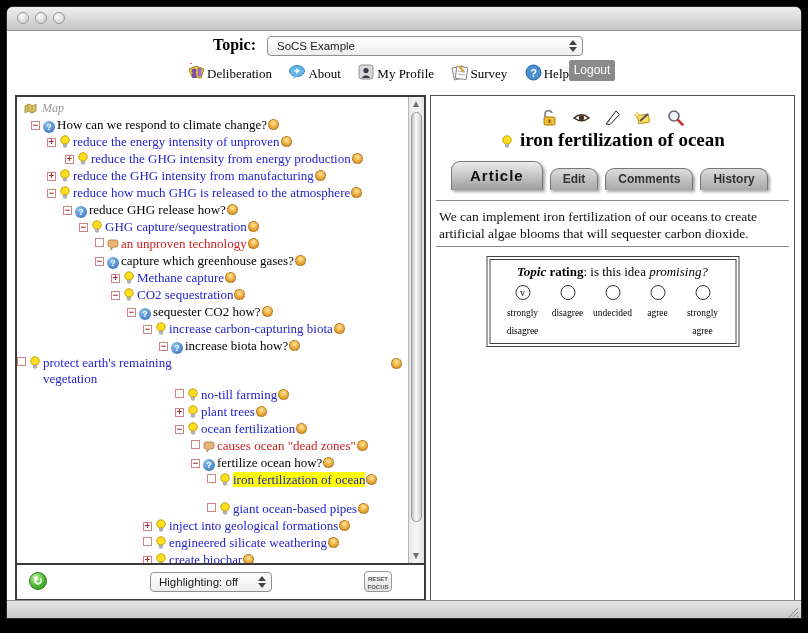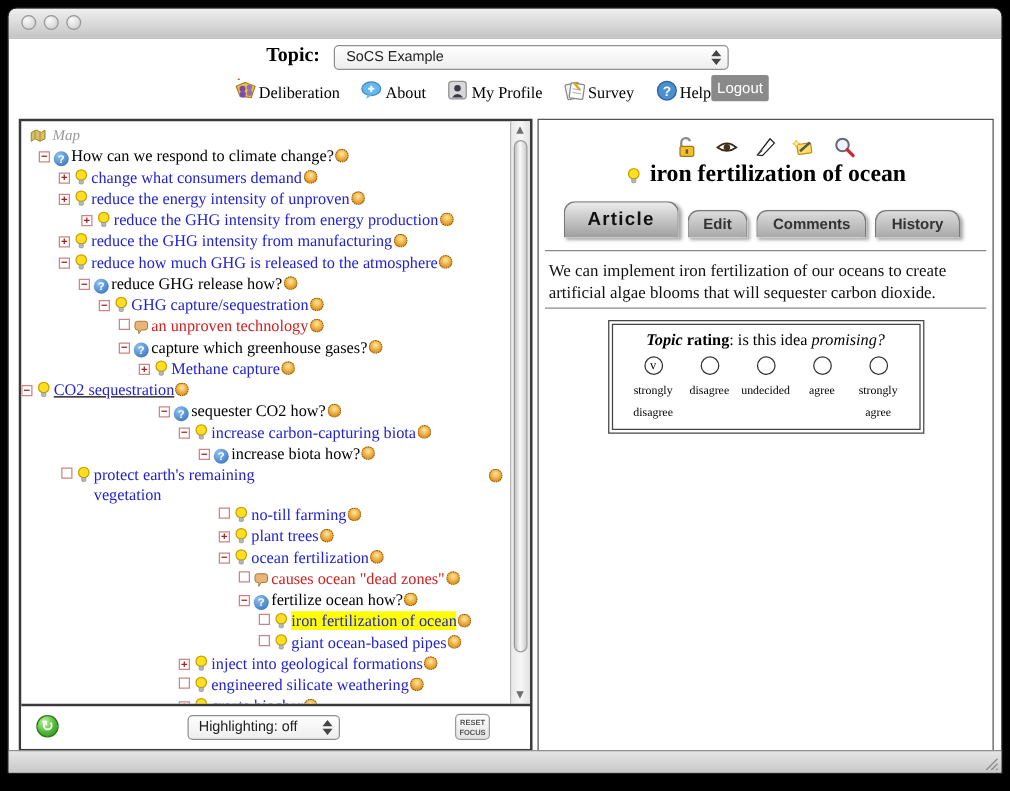--- a/index.html
+++ b/index.html
@@ -205,24 +205,20 @@
             <line x1="8" y1="3" x2="8" y2="10" stroke="#9a8230" stroke-width="0.6"></line>
           </svg></span>
       <span>Map</span>
     </div>
 
     <div id="map-tree">
         <div class="tree-row" style="padding-left: 14px;"><span class="toggle">−</span><span class="node-icon"><i class="q">?</i></span><span class="node-label question">How can we respond to climate change?</span><span class="gear"></span></div>
         <div class="tree-row" style="padding-left: 30px;"><span class="toggle">+</span><span class="node-icon"><svg width="12" height="14" viewBox="0 0 12 14">
               <circle cx="6" cy="5" r="4.2" fill="#ffdf20" stroke="#c8a000"></circle>
               <rect x="4.3" y="9" width="3.4" height="3.2" rx="1" fill="#b8b8b8" stroke="#888" stroke-width="0.5"></rect>
-            </svg></span><span class="node-label idea">change what consumers demand</span><span class="gear"></span></div>
-        <div class="tree-row" style="padding-left: 30px;"><span class="toggle">+</span><span class="node-icon"><svg width="12" height="14" viewBox="0 0 12 14">
-              <circle cx="6" cy="5" r="4.2" fill="#ffdf20" stroke="#c8a000"></circle>
-              <rect x="4.3" y="9" width="3.4" height="3.2" rx="1" fill="#b8b8b8" stroke="#888" stroke-width="0.5"></rect>
             </svg></span><span class="node-label idea">reduce the energy intensity of unproven</span><span class="gear"></span></div>
         <div class="tree-row" style="padding-left: 48px;"><span class="toggle">+</span><span class="node-icon"><svg width="12" height="14" viewBox="0 0 12 14">
               <circle cx="6" cy="5" r="4.2" fill="#ffdf20" stroke="#c8a000"></circle>
               <rect x="4.3" y="9" width="3.4" height="3.2" rx="1" fill="#b8b8b8" stroke="#888" stroke-width="0.5"></rect>
             </svg></span><span class="node-label idea">reduce the GHG intensity from energy production</span><span class="gear"></span></div>
         <div class="tree-row" style="padding-left: 30px;"><span class="toggle">+</span><span class="node-icon"><svg width="12" height="14" viewBox="0 0 12 14">
               <circle cx="6" cy="5" r="4.2" fill="#ffdf20" stroke="#c8a000"></circle>
               <rect x="4.3" y="9" width="3.4" height="3.2" rx="1" fill="#b8b8b8" stroke="#888" stroke-width="0.5"></rect>
             </svg></span><span class="node-label idea">reduce the GHG intensity from manufacturing</span><span class="gear"></span></div>
         <div class="tree-row" style="padding-left: 30px;"><span class="toggle">−</span><span class="node-icon"><svg width="12" height="14" viewBox="0 0 12 14">
@@ -235,31 +231,31 @@
               <rect x="4.3" y="9" width="3.4" height="3.2" rx="1" fill="#b8b8b8" stroke="#888" stroke-width="0.5"></rect>
             </svg></span><span class="node-label idea">GHG capture/sequestration</span><span class="gear"></span></div>
         <div class="tree-row" style="padding-left: 78px;"><span class="toggle"></span><span class="node-icon"><svg width="13" height="12" viewBox="0 0 13 12">
               <path d="M3,1 h6 a2,2 0 0 1 2,2 v3 a2,2 0 0 1 -2,2 h-3 l-2,3 v-3 h-1 a2,2 0 0 1 -2,-2 v-3 a2,2 0 0 1 2,-2 Z" fill="#e8b478" stroke="#a87838" stroke-width="0.8"></path>
             </svg></span><span class="node-label con">an unproven technology</span><span class="gear"></span></div>
         <div class="tree-row" style="padding-left: 78px;"><span class="toggle">−</span><span class="node-icon"><i class="q">?</i></span><span class="node-label question">capture which greenhouse gases?</span><span class="gear"></span></div>
         <div class="tree-row" style="padding-left: 94px;"><span class="toggle">+</span><span class="node-icon"><svg width="12" height="14" viewBox="0 0 12 14">
               <circle cx="6" cy="5" r="4.2" fill="#ffdf20" stroke="#c8a000"></circle>
               <rect x="4.3" y="9" width="3.4" height="3.2" rx="1" fill="#b8b8b8" stroke="#888" stroke-width="0.5"></rect>
             </svg></span><span class="node-label idea">Methane capture</span><span class="gear"></span></div>
-        <div class="tree-row" style=" text-decoration: underline;"><span class="toggle">−</span><span class="node-icon"><svg width="12" height="14" viewBox="0 0 12 14">
+        <div class="tree-row" style="padding-left: 94px;"><span class="toggle">−</span><span class="node-icon"><svg width="12" height="14" viewBox="0 0 12 14">
               <circle cx="6" cy="5" r="4.2" fill="#ffdf20" stroke="#c8a000"></circle>
               <rect x="4.3" y="9" width="3.4" height="3.2" rx="1" fill="#b8b8b8" stroke="#888" stroke-width="0.5"></rect>
             </svg></span><span class="node-label idea">CO2 sequestration</span><span class="gear"></span></div>
         <div class="tree-row" style="padding-left: 110px;"><span class="toggle">−</span><span class="node-icon"><i class="q">?</i></span><span class="node-label question">sequester CO2 how?</span><span class="gear"></span></div>
         <div class="tree-row" style="padding-left: 126px;"><span class="toggle">−</span><span class="node-icon"><svg width="12" height="14" viewBox="0 0 12 14">
               <circle cx="6" cy="5" r="4.2" fill="#ffdf20" stroke="#c8a000"></circle>
               <rect x="4.3" y="9" width="3.4" height="3.2" rx="1" fill="#b8b8b8" stroke="#888" stroke-width="0.5"></rect>
             </svg></span><span class="node-label idea">increase carbon-capturing biota</span><span class="gear"></span></div>
         <div class="tree-row" style="padding-left: 142px;"><span class="toggle">−</span><span class="node-icon"><i class="q">?</i></span><span class="node-label question">increase biota how?</span><span class="gear"></span></div>
-        <div class="tree-row wrap" style=" margin-left: 32px;"><span class="toggle"></span><span class="node-icon"><svg width="12" height="14" viewBox="0 0 12 14">
+        <div class="tree-row wrap" style=""><span class="toggle"></span><span class="node-icon"><svg width="12" height="14" viewBox="0 0 12 14">
               <circle cx="6" cy="5" r="4.2" fill="#ffdf20" stroke="#c8a000"></circle>
               <rect x="4.3" y="9" width="3.4" height="3.2" rx="1" fill="#b8b8b8" stroke="#888" stroke-width="0.5"></rect>
             </svg></span><span class="node-label idea">protect earth's remaining vegetation</span><span class="gear gear-right"></span></div>
         <div class="tree-row" style="padding-left: 158px;"><span class="toggle"></span><span class="node-icon"><svg width="12" height="14" viewBox="0 0 12 14">
               <circle cx="6" cy="5" r="4.2" fill="#ffdf20" stroke="#c8a000"></circle>
               <rect x="4.3" y="9" width="3.4" height="3.2" rx="1" fill="#b8b8b8" stroke="#888" stroke-width="0.5"></rect>
             </svg></span><span class="node-label idea">no-till farming</span><span class="gear"></span></div>
         <div class="tree-row" style="padding-left: 158px;"><span class="toggle">+</span><span class="node-icon"><svg width="12" height="14" viewBox="0 0 12 14">
               <circle cx="6" cy="5" r="4.2" fill="#ffdf20" stroke="#c8a000"></circle>
               <rect x="4.3" y="9" width="3.4" height="3.2" rx="1" fill="#b8b8b8" stroke="#888" stroke-width="0.5"></rect>
@@ -269,21 +265,21 @@
               <rect x="4.3" y="9" width="3.4" height="3.2" rx="1" fill="#b8b8b8" stroke="#888" stroke-width="0.5"></rect>
             </svg></span><span class="node-label idea">ocean fertilization</span><span class="gear"></span></div>
         <div class="tree-row" style="padding-left: 174px;"><span class="toggle"></span><span class="node-icon"><svg width="13" height="12" viewBox="0 0 13 12">
               <path d="M3,1 h6 a2,2 0 0 1 2,2 v3 a2,2 0 0 1 -2,2 h-3 l-2,3 v-3 h-1 a2,2 0 0 1 -2,-2 v-3 a2,2 0 0 1 2,-2 Z" fill="#e8b478" stroke="#a87838" stroke-width="0.8"></path>
             </svg></span><span class="node-label con">causes ocean "dead zones"</span><span class="gear"></span></div>
         <div class="tree-row" style="padding-left: 174px;"><span class="toggle">−</span><span class="node-icon"><i class="q">?</i></span><span class="node-label question">fertilize ocean how?</span><span class="gear"></span></div>
         <div class="tree-row" style="padding-left: 190px;"><span class="toggle"></span><span class="node-icon"><svg width="12" height="14" viewBox="0 0 12 14">
               <circle cx="6" cy="5" r="4.2" fill="#ffdf20" stroke="#c8a000"></circle>
               <rect x="4.3" y="9" width="3.4" height="3.2" rx="1" fill="#b8b8b8" stroke="#888" stroke-width="0.5"></rect>
             </svg></span><span class="node-label idea highlight">iron fertilization of ocean</span><span class="gear"></span></div>
-        <div class="tree-row" style="padding-left: 190px;"><span class="toggle"></span><span class="node-icon"><svg width="12" height="14" viewBox="0 0 12 14">
+        <div class="tree-row" style="padding-left: 190px; margin-top: 12px;"><span class="toggle"></span><span class="node-icon"><svg width="12" height="14" viewBox="0 0 12 14">
               <circle cx="6" cy="5" r="4.2" fill="#ffdf20" stroke="#c8a000"></circle>
               <rect x="4.3" y="9" width="3.4" height="3.2" rx="1" fill="#b8b8b8" stroke="#888" stroke-width="0.5"></rect>
             </svg></span><span class="node-label idea">giant ocean-based pipes</span><span class="gear"></span></div>
         <div class="tree-row" style="padding-left: 126px;"><span class="toggle">+</span><span class="node-icon"><svg width="12" height="14" viewBox="0 0 12 14">
               <circle cx="6" cy="5" r="4.2" fill="#ffdf20" stroke="#c8a000"></circle>
               <rect x="4.3" y="9" width="3.4" height="3.2" rx="1" fill="#b8b8b8" stroke="#888" stroke-width="0.5"></rect>
             </svg></span><span class="node-label idea">inject into geological formations</span><span class="gear"></span></div>
         <div class="tree-row" style="padding-left: 126px;"><span class="toggle"></span><span class="node-icon"><svg width="12" height="14" viewBox="0 0 12 14">
               <circle cx="6" cy="5" r="4.2" fill="#ffdf20" stroke="#c8a000"></circle>
               <rect x="4.3" y="9" width="3.4" height="3.2" rx="1" fill="#b8b8b8" stroke="#888" stroke-width="0.5"></rect>

